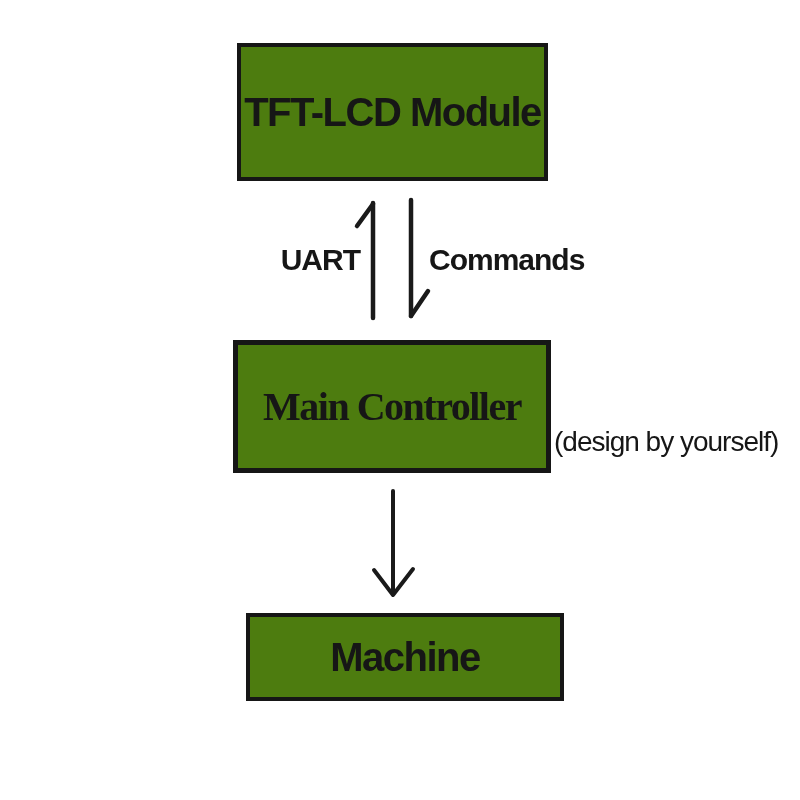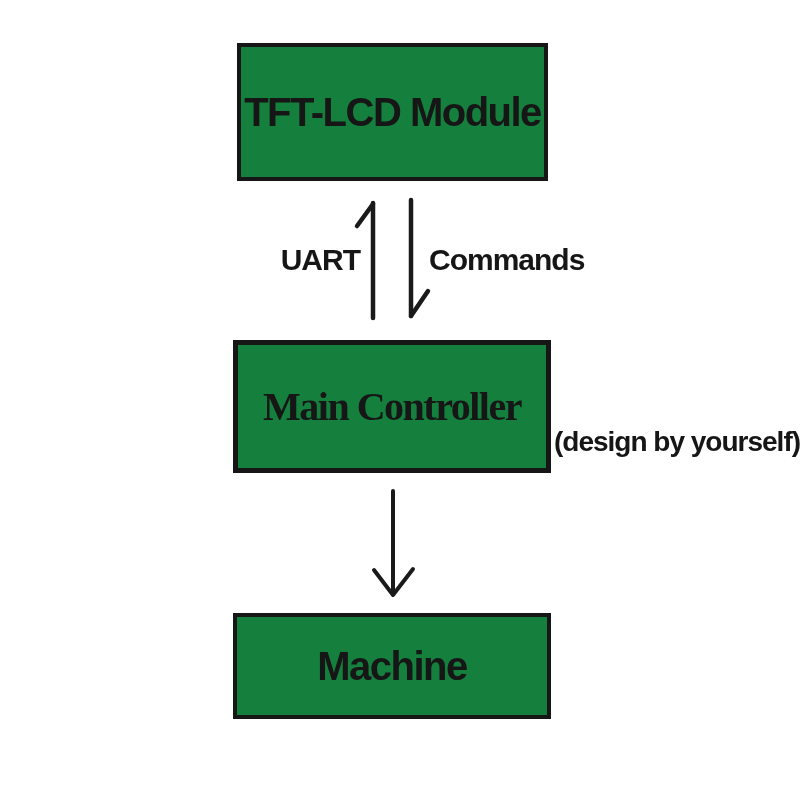--- a/index.html
+++ b/index.html
@@ -11,21 +11,21 @@
     position: relative;
     width: 800px;
     height: 800px;
     background: #ffffff;
     font-family: "Liberation Sans", sans-serif;
     color: #161616;
     overflow: hidden;
   }
   .node {
     position: absolute;
-    background: #15803d;
+    background: #4d7c0f;
     display: flex;
     flex-direction: column;
     align-items: center;
     justify-content: center;
     text-align: center;
     box-sizing: border-box;
   }
   .node .line {
     font-weight: bold;
     font-size: 40px;
@@ -38,22 +38,22 @@
     width: 311px; height: 138px;
     border: 4px solid #161616;
   }
   #node-mcu {
     left: 233px; top: 340px;
     width: 318px; height: 133px;
     border: 5px solid #161616;
     font-family: Liberation Serif, serif;
   }
   #node-machine {
-    left: 233px; top: 613px;
-    width: 318px; height: 106px;
+    left: 246px; top: 613px;
+    width: 318px; height: 88px;
     border: 4px solid #161616;
   }
   .edge-label {
     position: absolute;
     font-weight: bold;
     font-size: 30px;
     letter-spacing: -1px;
     white-space: nowrap;
     line-height: 30px;
   }
@@ -61,21 +61,21 @@
     left: 240px; top: 245px;
     width: 120px;
     text-align: right;
   }
   #label-commands {
     left: 429px; top: 245px;
   }
   #label-design-note {
     position: absolute;
     left: 554px; top: 426px;
-    font-weight: bold;
+    font-weight: normal;
     font-size: 28px;
     letter-spacing: -1px;
     white-space: nowrap;
   }
   svg.arrows {
     position: absolute;
     left: 0; top: 0;
     width: 800px;
     height: 800px;
   }

